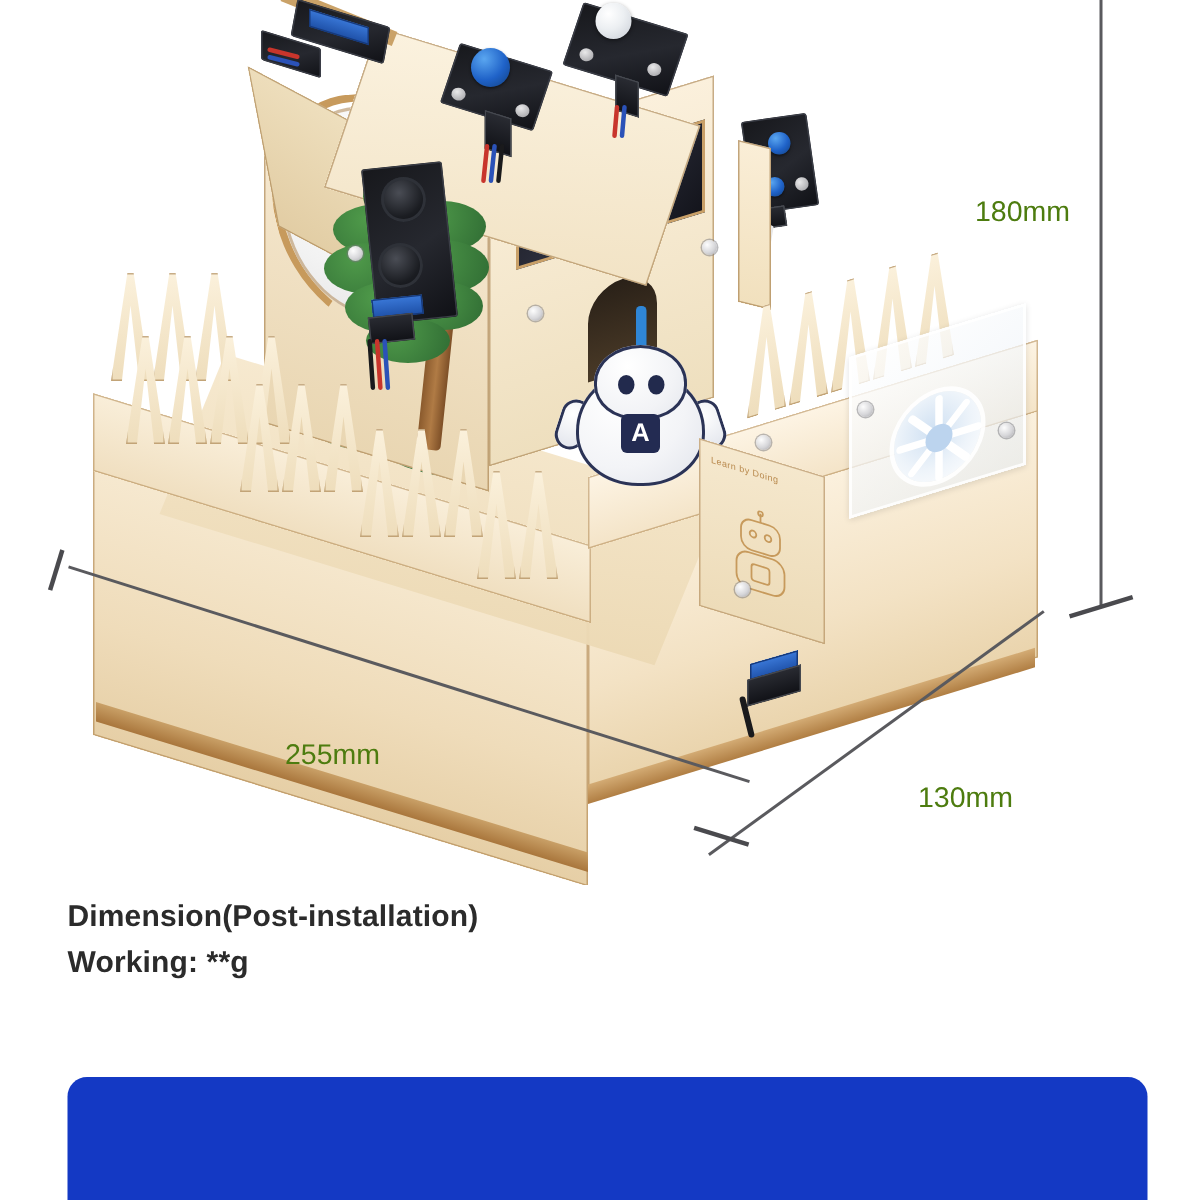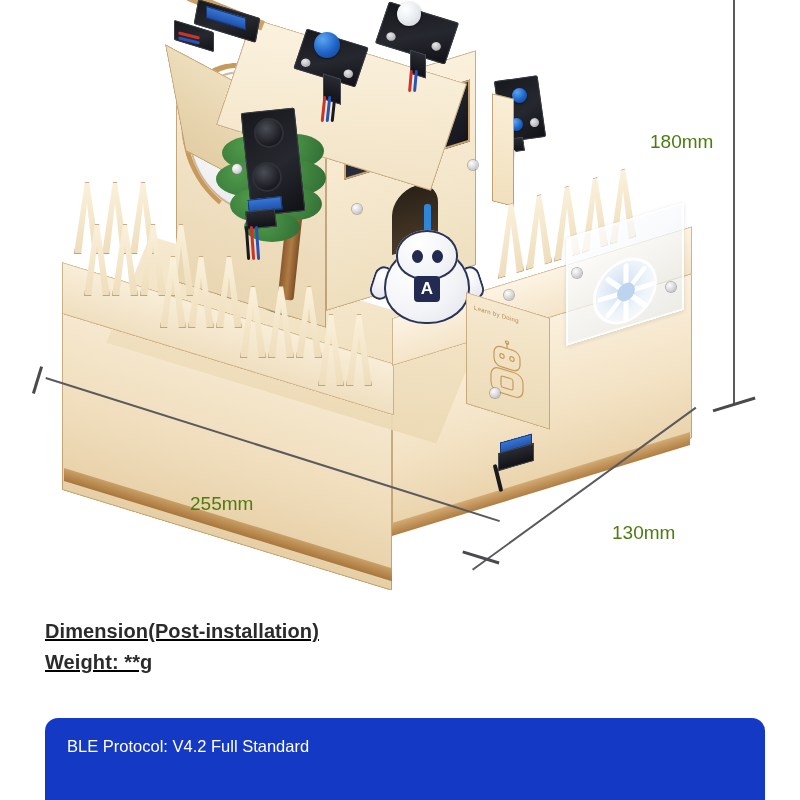--- a/index.html
+++ b/index.html
@@ -272,21 +272,21 @@
 
   
   .dim-line { position: absolute; background: #5a5a5e; }
   .dim-tick { position: absolute; background: #4a4a4e; }
   .dim-label {
     position: absolute; color: #4d7c0f; font-size: 19px;
     font-family: "Liberation Sans", sans-serif; white-space: nowrap;
   }
 
   
-  #textblock { position: absolute; left: 45px; top: 616px; width: 520px; text-decoration: underline; }
+  #textblock { position: absolute; left: 45px; top: 596px; width: 520px; }
   #textblock .line {
     color: #2b2b2b; font-size: 20px; font-weight: 700;
     line-height: 31px; letter-spacing: .1px;
     font-family: "Liberation Sans", sans-serif;
   }
 
   
   #specpanel {
     position: absolute; left: 45px; top: 718px; width: 720px; height: 96px;
     background: #1439c4; border-radius: 13px;
@@ -489,22 +489,21 @@
     <div class="dim-tick" style="left:36px; top:366px; width:2.5px; height:28px; transform:rotate(17deg);"></div>
     <div class="dim-label" style="left:190px; top:493px;">255mm</div>
 
     <div class="dim-line" style="left:472px; top:569px; width:276px; height:1.5px; transform:rotate(-36deg); transform-origin:left top;"></div>
     <div class="dim-tick" style="left:462px; top:556px; width:38px; height:2.5px; transform:rotate(17deg);"></div>
     <div class="dim-label" style="left:612px; top:522px;">130mm</div>
   </div>
 
   <div id="textblock">
     <div class="line">Dimension(Post-installation)</div>
-    <div class="line">Weight: **g</div>
+    <div class="line">Working: **g</div>
   </div>
 
   <div id="specpanel">
     <div id="specgrid">
-      <div class="cell">BLE Protocol: V4.2 Full Standard</div>
     </div>
   </div>
 
 </div>
 
 </body></html>

